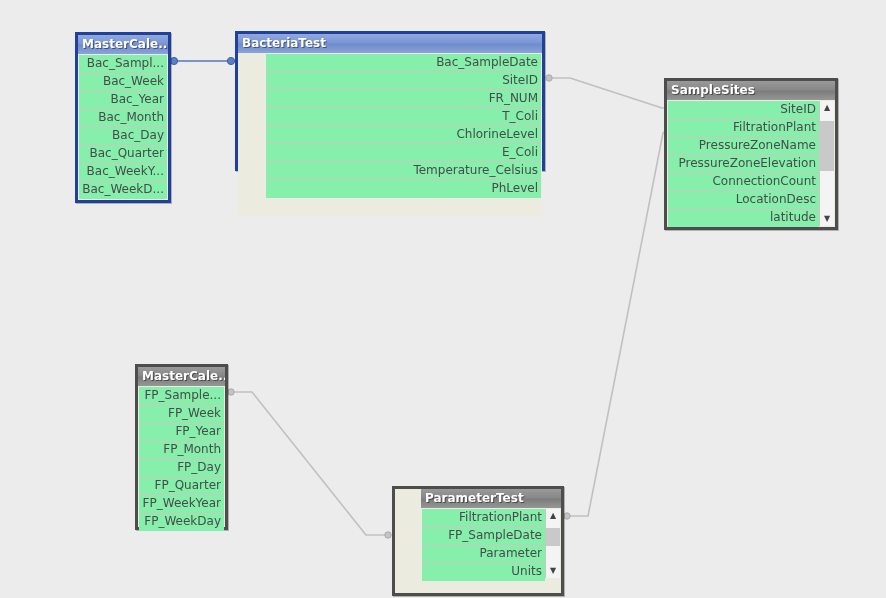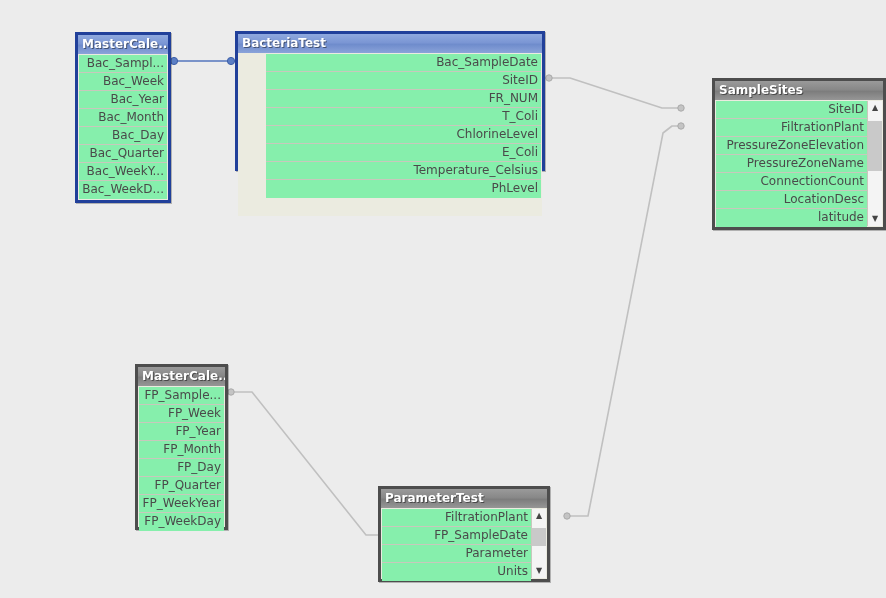--- a/index.html
+++ b/index.html
@@ -171,28 +171,28 @@
             <div class="field">SiteID</div>
             <div class="field">FR_NUM</div>
             <div class="field">T_Coli</div>
             <div class="field">ChlorineLevel</div>
             <div class="field">E_Coli</div>
             <div class="field">Temperature_Celsius</div>
             <div class="field">PhLevel</div>
           </div>
         </div>
       </div>
-      <div class="tbl unsel" style="left: 712px; top: 78px; width: 174px; height: 152px;">
+      <div class="tbl unsel" style="left: 664px; top: 78px; width: 174px; height: 152px;">
         <div class="tbl-header">SampleSites</div>
         <div class="tbl-body" style="height: 127px;">
           <div class="fields">
             <div class="field">SiteID</div>
             <div class="field">FiltrationPlant</div>
+            <div class="field">PressureZoneName</div>
             <div class="field">PressureZoneElevation</div>
-            <div class="field">PressureZoneName</div>
             <div class="field">ConnectionCount</div>
             <div class="field">LocationDesc</div>
             <div class="field">latitude</div>
           </div>
           <div class="vscroll">
             <div class="vs-arrow">▲</div>
             <div class="vs-track">
               <div class="vs-thumb" style="top: 6px; height: 50px;"></div>
             </div>
             <div class="vs-arrow">▼</div>
@@ -207,21 +207,21 @@
             <div class="field">FP_Week</div>
             <div class="field">FP_Year</div>
             <div class="field">FP_Month</div>
             <div class="field">FP_Day</div>
             <div class="field">FP_Quarter</div>
             <div class="field">FP_WeekYear</div>
             <div class="field">FP_WeekDay</div>
           </div>
         </div>
       </div>
-      <div class="tbl unsel" style="left: 378px; top: 486px; width: 172px; height: 96px;">
+      <div class="tbl unsel" style="left: 392px; top: 486px; width: 172px; height: 110px; padding-left: 26px;">
         <div class="tbl-header">ParameterTest</div>
         <div class="tbl-body" style="height: 71px;">
           <div class="fields">
             <div class="field">FiltrationPlant</div>
             <div class="field">FP_SampleDate</div>
             <div class="field">Parameter</div>
             <div class="field">Units</div>
           </div>
           <div class="vscroll">
             <div class="vs-arrow">▲</div>

